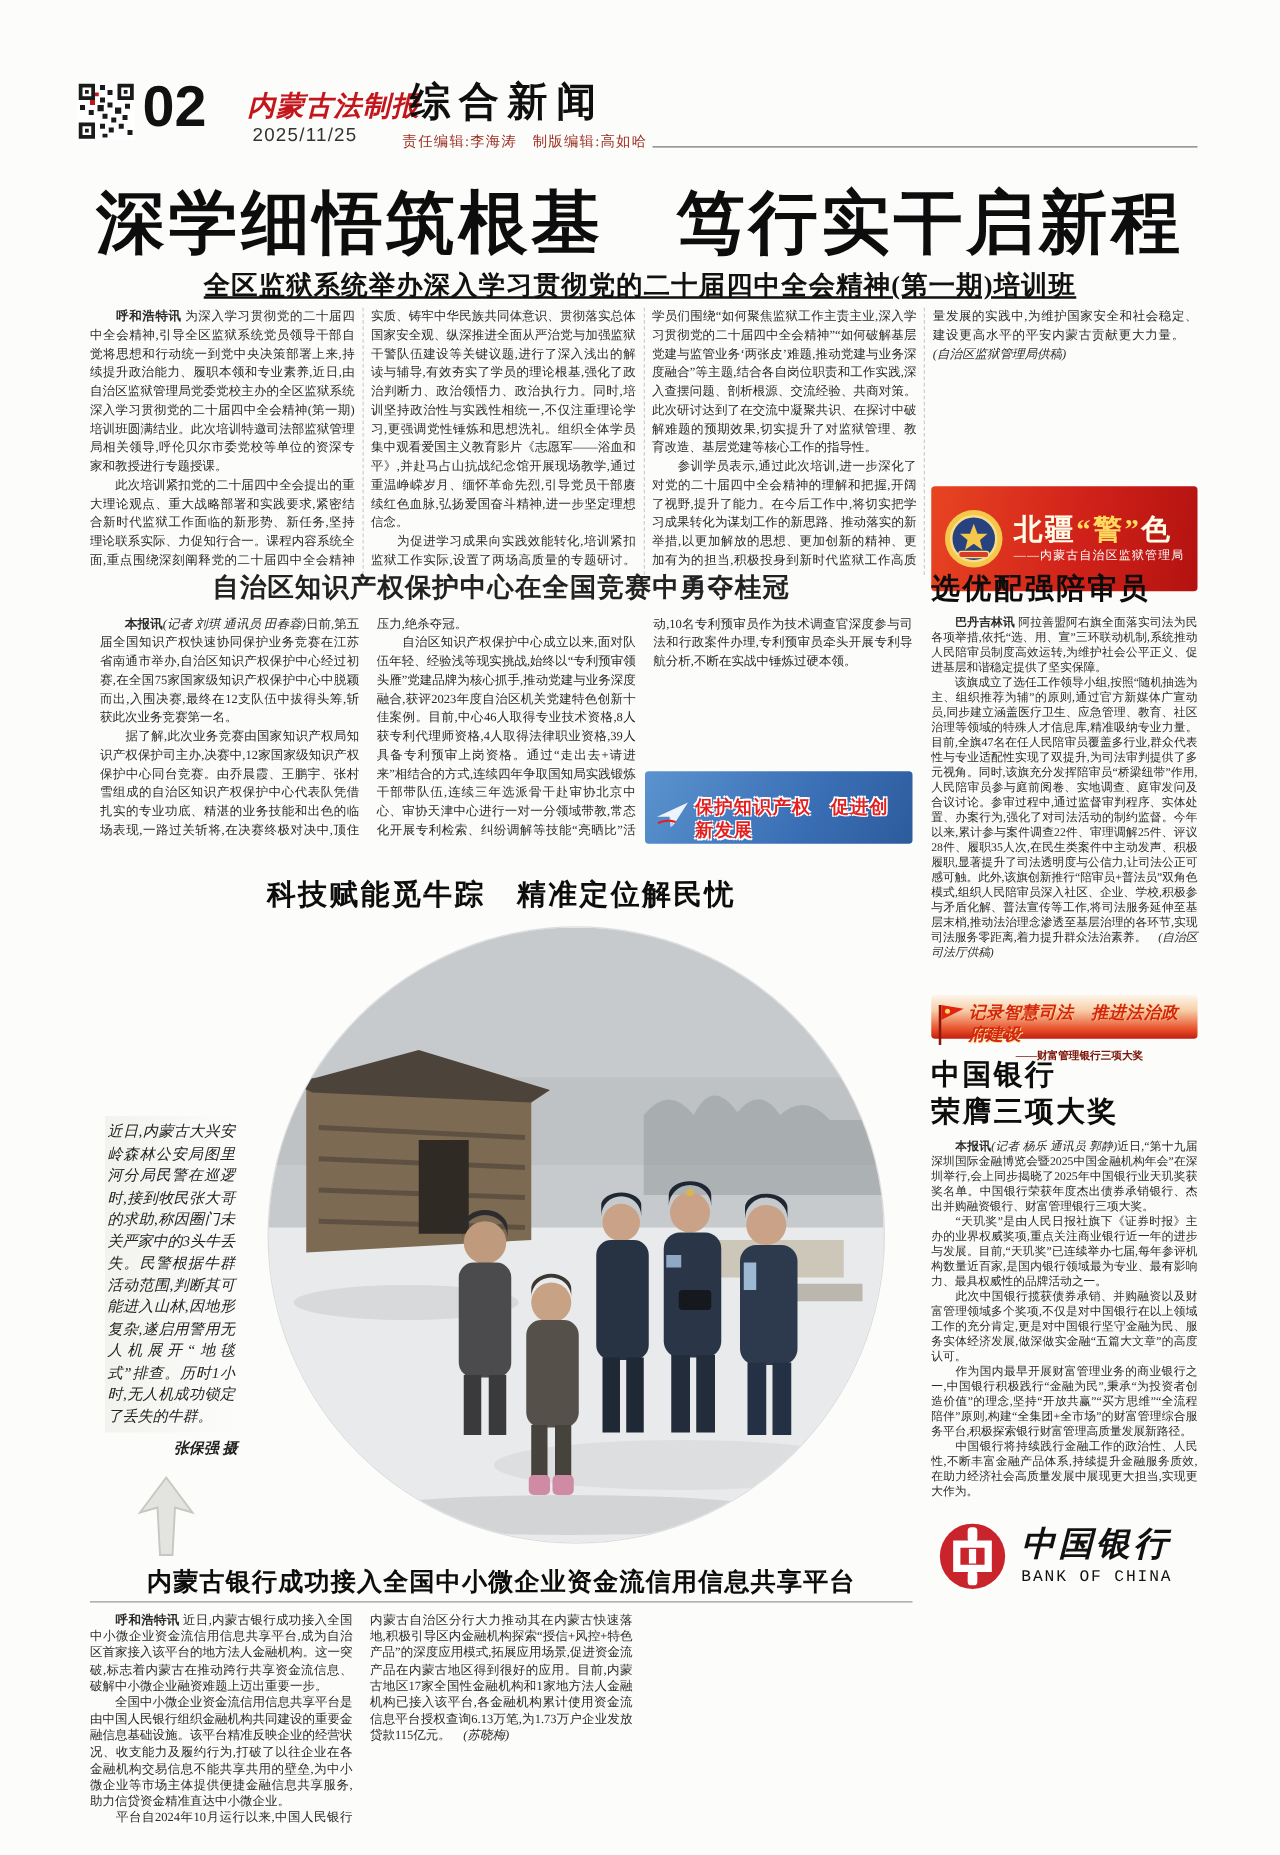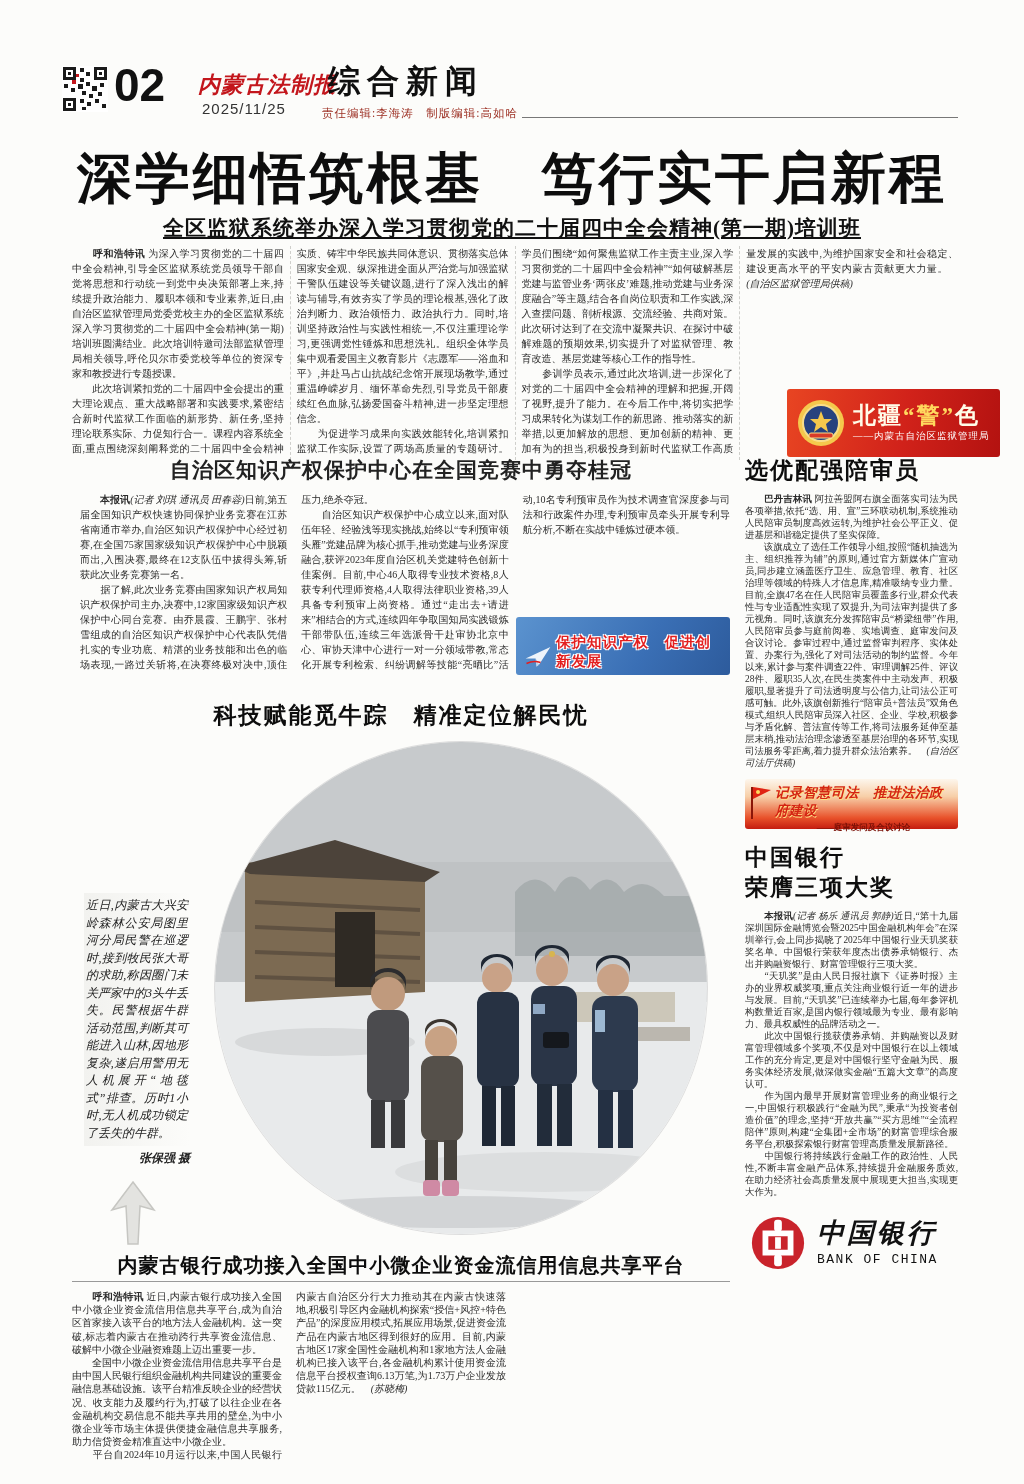--- a/index.html
+++ b/index.html
@@ -25,21 +25,21 @@
   .dateline{font-weight:bold;}
   .kai{font-style:italic;}
   .byline{font-style:italic;}
   
   .banner-prison{background:linear-gradient(100deg,#e84522 0%,#d1221a 55%,#b31210 100%);
                  border-radius:3px;display:flex;align-items:center;padding:6px 8px;box-sizing:border-box;}
   .banner-prison .txt1{color:#fffce8;font-weight:900;font-size:23px;letter-spacing:2px;line-height:1.1;}
   .banner-prison .txt1 .q{color:#ffd95e;}
   .banner-prison .txt2{color:#fff;font-size:9.5px;letter-spacing:1px;margin-top:2px;}
   .banner-ip{background:linear-gradient(120deg,#5b93cf 0%,#3a6fb5 60%,#2d5b9c 100%);
-             border-radius:3px;display:flex;align-items:flex-end;padding:4px 8px;box-sizing:border-box;}
+             border-radius:3px;display:flex;align-items:flex-start;padding:19px 8px;box-sizing:border-box;}
   .banner-ip .txt{color:#e31f1f;font-weight:900;font-size:14.5px;letter-spacing:1px;
                   text-shadow:1px 1px 0 #fff,-1px -1px 0 #fff,1px -1px 0 #fff,-1px 1px 0 #fff;}
   .banner-justice{background:linear-gradient(180deg,#fdf6ec 0%,#f7cfa8 35%,#e8512a 78%,#c41d10 100%);
                   border-radius:3px;position:relative;padding:5px 6px 4px 30px;box-sizing:border-box;}
   .banner-justice .txt{color:#d42413;font-weight:900;font-style:italic;font-size:13.5px;letter-spacing:0.5px;
                        text-shadow:0.5px 0.5px 0 #ffe084;}
   .banner-justice .sub{color:#7a1006;font-size:8.5px;text-align:center;margin-top:2px;font-weight:bold;}
   
   .rail{display:flex;flex-direction:column;}
   .rail-title{font-size:23px;font-weight:900;line-height:1.3;color:#0d0d0d;letter-spacing:2px;}
@@ -105,21 +105,21 @@
   <div class="abs headline" style="top:142px;left:0">深学细悟筑根基　笃行实干启新程</div>
   <div class="abs subheadline" style="top:214px;left:0">全区监狱系统举办深入学习贯彻党的二十届四中全会精神(第一期)培训班</div>
 
   <div class="abs bodytext cols4" style="left:72px;top:246px;width:886px">
     <span class="dateline">　　<span>呼和浩特讯</span></span><span class="pre"> 为深入学习贯彻党的二十届四中全会精神,引导全区监狱系统党员领导干部自觉将思想和行动统一到党中央决策部署上来,持续提升政治能力、履职本领和专业素养,近日,由自治区监狱管理局党委党校主办的全区监狱系统深入学习贯彻党的二十届四中全会精神(第一期)培训班圆满结业。此次培训特邀司法部监狱管理局相关领导,呼伦贝尔市委党校等单位的资深专家和教授进行专题授课。
 　　此次培训紧扣党的二十届四中全会提出的重大理论观点、重大战略部署和实践要求,紧密结合新时代监狱工作面临的新形势、新任务,坚持理论联系实际、力促知行合一。课程内容系统全面,重点围绕深刻阐释党的二十届四中全会精神实质、铸牢中华民族共同体意识、贯彻落实总体国家安全观、纵深推进全面从严治党与加强监狱干警队伍建设等关键议题,进行了深入浅出的解读与辅导,有效夯实了学员的理论根基,强化了政治判断力、政治领悟力、政治执行力。同时,培训坚持政治性与实践性相统一,不仅注重理论学习,更强调党性锤炼和思想洗礼。组织全体学员集中观看爱国主义教育影片《志愿军——浴血和平》,并赴马占山抗战纪念馆开展现场教学,通过重温峥嵘岁月、缅怀革命先烈,引导党员干部赓续红色血脉,弘扬爱国奋斗精神,进一步坚定理想信念。
 　　为促进学习成果向实践效能转化,培训紧扣监狱工作实际,设置了两场高质量的专题研讨。学员们围绕“如何聚焦监狱工作主责主业,深入学习贯彻党的二十届四中全会精神”“如何破解基层党建与监管业务‘两张皮’难题,推动党建与业务深度融合”等主题,结合各自岗位职责和工作实践,深入查摆问题、剖析根源、交流经验、共商对策。此次研讨达到了在交流中凝聚共识、在探讨中破解难题的预期效果,切实提升了对监狱管理、教育改造、基层党建等核心工作的指导性。
 　　参训学员表示,通过此次培训,进一步深化了对党的二十届四中全会精神的理解和把握,开阔了视野,提升了能力。在今后工作中,将切实把学习成果转化为谋划工作的新思路、推动落实的新举措,以更加解放的思想、更加创新的精神、更加有为的担当,积极投身到新时代监狱工作高质量发展的实践中,为维护国家安全和社会稳定、建设更高水平的平安内蒙古贡献更大力量。</span><span class="byline">　(自治区监狱管理局供稿)</span>
   </div>
 
-  <div class="abs banner-prison" style="left:787px;top:389px;width:213px;height:68px">
+  <div class="abs banner-prison" style="left:745px;top:389px;width:213px;height:84px">
     <svg width="52" height="52" viewBox="0 0 52 52">
       <circle cx="26" cy="26" r="23" fill="#f5c84c"></circle>
       <circle cx="26" cy="26" r="18" fill="#27427e"></circle>
       <circle cx="26" cy="26" r="18" fill="none" stroke="#f8dd8a" stroke-width="2"></circle>
       <polygon points="26,14 29,22 37,22 31,27 33,35 26,30 19,35 21,27 15,22 23,22" fill="#f5c84c"></polygon>
       <rect x="14" y="36" width="24" height="5" rx="2" fill="#d93b28" stroke="#f8dd8a" stroke-width="1"></rect>
     </svg>
     <div style="flex:1;margin-left:6px">
       <div class="txt1"><span>北疆</span><span class="q">“警”</span><span>色</span></div>
       <div class="txt2">——内蒙古自治区监狱管理局</div>
@@ -144,28 +144,28 @@
 
   <div class="abs rail" style="left:745px;top:456px;width:213px">
     <div class="rail-title">
       <div>选优配强陪审员</div>
     </div>
     <div class="railtext" style="margin-top:7px">
       <span class="dateline">　　<span>巴丹吉林讯</span></span><span class="pre"> 阿拉善盟阿右旗全面落实司法为民各项举措,依托“选、用、宣”三环联动机制,系统推动人民陪审员制度高效运转,为维护社会公平正义、促进基层和谐稳定提供了坚实保障。
 　　该旗成立了选任工作领导小组,按照“随机抽选为主、组织推荐为辅”的原则,通过官方新媒体广宣动员,同步建立涵盖医疗卫生、应急管理、教育、社区治理等领域的特殊人才信息库,精准吸纳专业力量。目前,全旗47名在任人民陪审员覆盖多行业,群众代表性与专业适配性实现了双提升,为司法审判提供了多元视角。同时,该旗充分发挥陪审员“桥梁纽带”作用,人民陪审员参与庭前阅卷、实地调查、庭审发问及合议讨论。参审过程中,通过监督审判程序、实体处置、办案行为,强化了对司法活动的制约监督。今年以来,累计参与案件调查22件、审理调解25件、评议28件、履职35人次,在民生类案件中主动发声、积极履职,显著提升了司法透明度与公信力,让司法公正可感可触。此外,该旗创新推行“陪审员+普法员”双角色模式,组织人民陪审员深入社区、企业、学校,积极参与矛盾化解、普法宣传等工作,将司法服务延伸至基层末梢,推动法治理念渗透至基层治理的各环节,实现司法服务零距离,着力提升群众法治素养。</span><span class="kai">　(自治区司法厅供稿)</span>
     </div>
 
-    <div class="banner-justice" style="margin-top:10px;height:50px">
+    <div class="banner-justice" style="margin-top:27px;height:35px">
       <svg class="abs" style="left:4px;top:6px" width="24" height="34" viewBox="0 0 24 34">
         <rect x="2" y="2" width="2" height="32" fill="#8a1508"></rect>
         <path d="M4 2 L22 5 L4 14 Z" fill="#e02413"></path>
         <circle cx="9" cy="7" r="2" fill="#ffd95e"></circle>
       </svg>
       <div class="txt">记录智慧司法　推进法治政府建设</div>
-      <div class="sub">——庭审发问及合议讨论</div>
+      <div class="sub">——财富管理银行三项大奖</div>
     </div>
 
     <div class="rail-title" style="margin-top:14px">
       <div>中国银行</div>
       <div>荣膺三项大奖</div>
     </div>
     <div class="railtext" style="margin-top:7px">
       <span class="dateline">　　<span>本报讯</span></span><span class="kai">(记者 杨乐 通讯员 郭静)</span><span class="pre">近日,“第十九届深圳国际金融博览会暨2025中国金融机构年会”在深圳举行,会上同步揭晓了2025年中国银行业天玑奖获奖名单。中国银行荣获年度杰出债券承销银行、杰出并购融资银行、财富管理银行三项大奖。
 　　“天玑奖”是由人民日报社旗下《证券时报》主办的业界权威奖项,重点关注商业银行近一年的进步与发展。目前,“天玑奖”已连续举办七届,每年参评机构数量近百家,是国内银行领域最为专业、最有影响力、最具权威性的品牌活动之一。
 　　此次中国银行揽获债券承销、并购融资以及财富管理领域多个奖项,不仅是对中国银行在以上领域工作的充分肯定,更是对中国银行坚守金融为民、服务实体经济发展,做深做实金融“五篇大文章”的高度认可。

